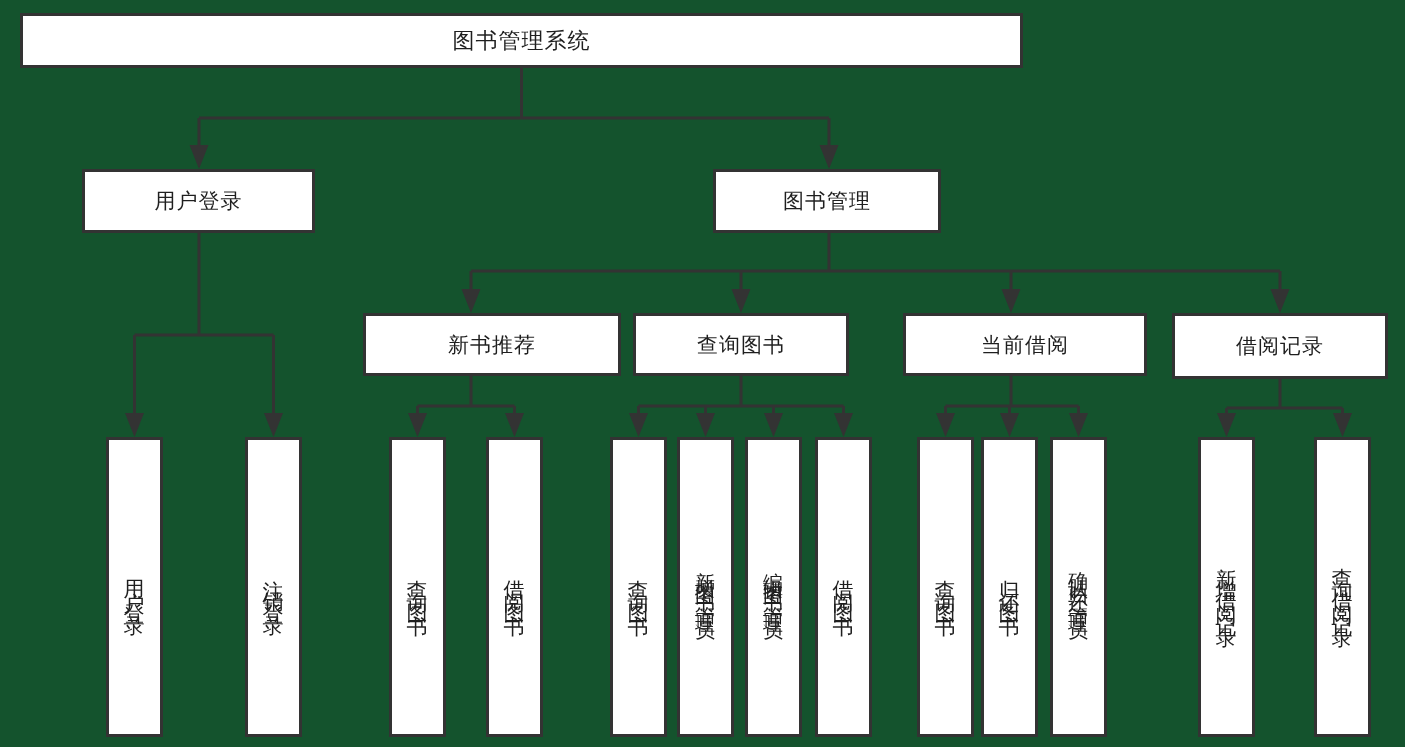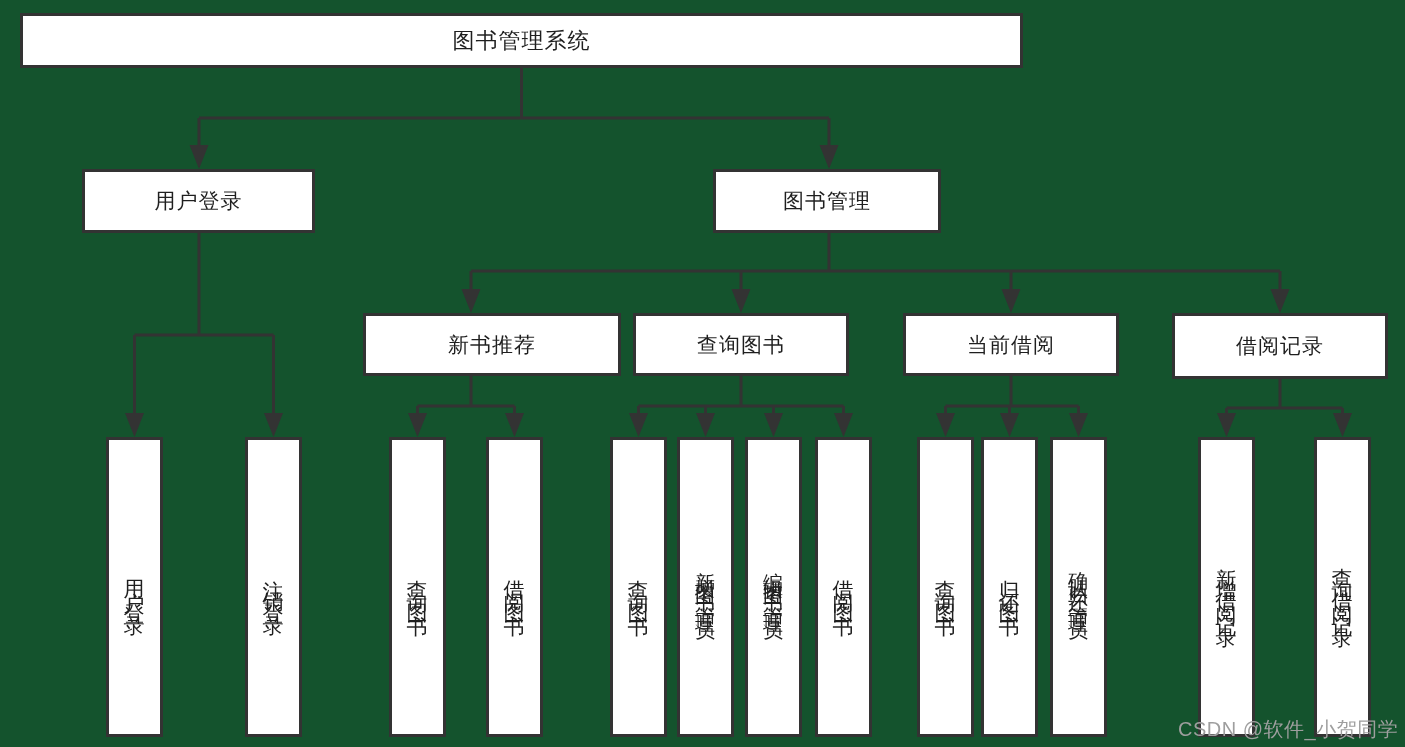--- a/index.html
+++ b/index.html
@@ -84,21 +84,21 @@
     </g>
   </svg>
 
   <div class="node hnode root" style="left:20px;top:13px;width:1003px;height:55px">图书管理系统</div>
 
   <div class="node hnode" style="left:82px;top:169px;width:233px;height:64px">用户登录</div>
   <div class="node hnode" style="left:713px;top:169px;width:228px;height:64px">图书管理</div>
 
   <div class="node hnode" style="left:363px;top:313px;width:258px;height:63px">新书推荐</div>
   <div class="node hnode" style="left:633px;top:313px;width:216px;height:63px">查询图书</div>
-  <div class="node hnode" style="left:903px;top:313px;width:216px;height:63px">当前借阅</div>
+  <div class="node hnode" style="left:903px;top:313px;width:244px;height:63px">当前借阅</div>
   <div class="node hnode" style="left:1172px;top:313px;width:216px;height:66px">借阅记录</div>
 
   <div class="node leaf" style="left:106px;top:437px;width:57px;height:300px">
     <span class="vtext">用户登录</span>
   </div>
   <div class="node leaf" style="left:245px;top:437px;width:57px;height:300px">
     <span class="vtext">注销登录</span>
   </div>
 
   <div class="node leaf" style="left:389px;top:437px;width:57px;height:300px">
@@ -131,15 +131,14 @@
     <span class="vtext tight">确认归还（管理员）</span>
   </div>
 
   <div class="node leaf" style="left:1198px;top:437px;width:57px;height:300px">
     <span class="vtext">新增借阅记录</span>
   </div>
   <div class="node leaf" style="left:1314px;top:437px;width:57px;height:300px">
     <span class="vtext">查询借阅记录</span>
   </div>
 
-  <div class="watermark" style="left:1178px;top:716px">CSDN @软件_小贺同学</div>
 
 </div>
 
 </body></html>

